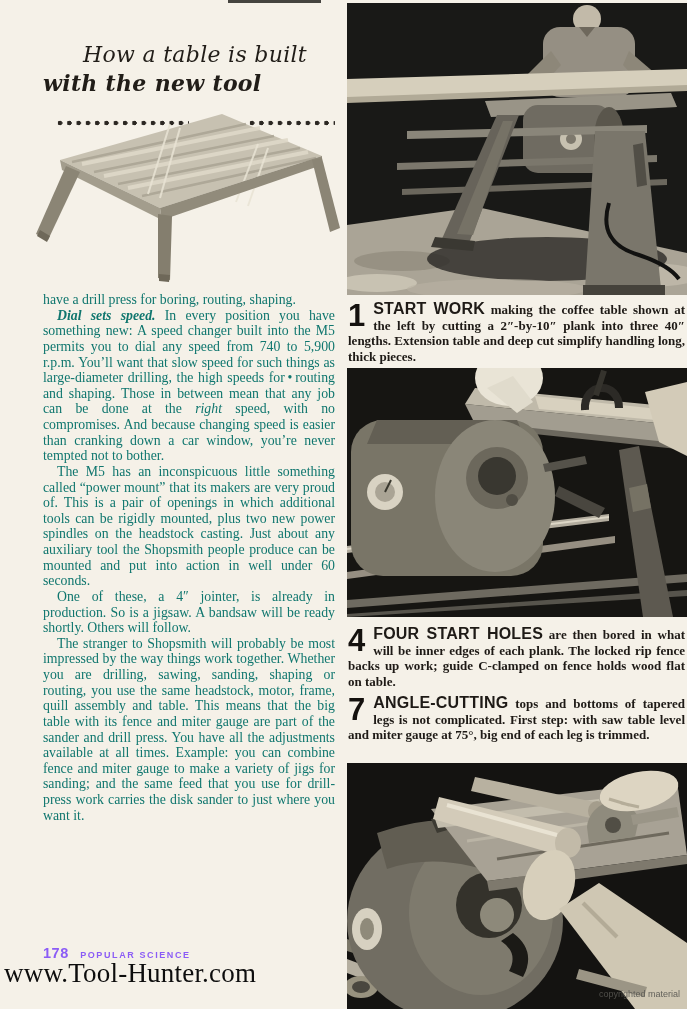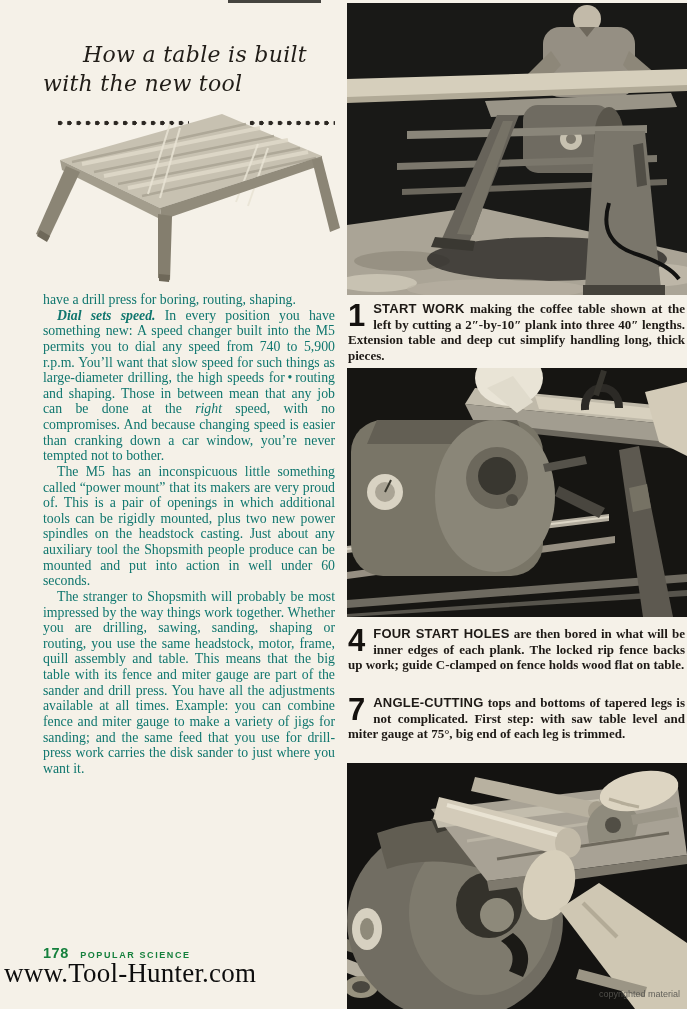--- a/index.html
+++ b/index.html
@@ -12,45 +12,45 @@
   .abs{position:absolute;}
 
   
   .top-strip{left:228px;top:0;width:93px;height:3px;background:#45443f;}
 
   
   .left-col{left:43px;top:40px;width:292px;height:930px;}
   .heading{font-style:italic;font-size:22px;line-height:29px;color:#211d18;
            font-family:"DejaVu Serif", serif;letter-spacing:.3px;}
   .heading .l1{padding-left:12px;display:block;text-align:center;}
-  .heading .l2{display:block;}
+  .heading .l2{display:block;font-weight:bold;}
   .dotrow{position:absolute;height:6px;top:80px;
     background-image:radial-gradient(circle at 3px 3px,#2b2722 2.1px,transparent 2.6px);
     background-size:9.3px 6px;background-repeat:repeat-x;}
   .dots-a{left:14px;width:132px;}
   .dots-b{left:206px;width:86px;}
   .table-illo{position:absolute;top:58px;left:-23px;width:322px;height:196px;}
 
   .body-text{position:absolute;top:252px;width:292px;
     font-size:13.8px;line-height:15.62px;text-align:justify;color:#0f766e;}
   .body-text p{margin:0;text-indent:14px;}
   .body-text p.noindent{text-indent:0;}
   .plead{font-weight:bold;font-style:italic;}
 
   
   .photo{left:347px;width:340px;background:#d946ef;overflow:hidden;}
   .photo svg{display:block;}
   .caption{left:348px;width:337px;font-weight:bold;font-size:13px;line-height:15.6px;
     text-align:justify;color:#1e1a16;}
   .cap-num{float:left;font-family:"Liberation Sans",sans-serif;font-weight:bold;
     font-size:31px;line-height:27px;margin:1px 8px 0 0;color:#14110e;}
-  .cap-lead{font-family:"Liberation Sans",sans-serif;font-size:13px;letter-spacing:.2px;}
-
-  
-  .folio{left:43px;top:944px;font-family:"Liberation Sans",sans-serif;color:#15803d;}
+  .cap-lead{font-family:"Liberation Sans",sans-serif;font-size:16px;letter-spacing:.2px;}
+
+  
+  .folio{left:43px;top:944px;font-family:"Liberation Sans",sans-serif;color:#8b5cf6;}
   .folio .num{font-weight:bold;font-size:14.5px;letter-spacing:.5px;}
   .folio .mag{font-size:9px;font-weight:bold;letter-spacing:1.6px;margin-left:7px;}
   .watermark{left:4px;top:958px;font-family:"Liberation Serif",serif;
     font-size:27px;color:#0d0d0d;letter-spacing:.2px;}
 </style>
 </head>
 <body>
 
 <div class="abs top-strip"></div>
 
@@ -94,20 +94,21 @@
     <polygon points="138,116 152,118 150,182 138,180" fill="#847e6e"></polygon>
     <polygon points="292,62 302,60 320,130 310,134" fill="#8b8575"></polygon>
     <polygon points="20,132 30,138 27,144 17,138" fill="#6e6859"></polygon>
     <polygon points="139,176 150,177 149,184 139,183" fill="#6e6859"></polygon>
   </svg>
 
   <div class="body-text">
     <p class="noindent"><span>have a drill press for boring, routing, shaping.</span></p>
     <p><span class="plead">Dial sets speed.</span> <span>In every position you have something new: A speed changer built into the M5 permits you to dial any speed from 740 to 5,900 r.p.m. You’ll want that slow speed for such things as large-diameter drilling, the high speeds for • routing and shaping. Those in between mean that any job can be done at the</span> <i>right</i> <span>speed, with no compromises. And because changing speed is easier than cranking down a car window, you’re never tempted not to bother.</span></p>
     <p><span>The M5 has an inconspicuous little something called “power mount” that its makers are very proud of. This is a pair of openings in which additional tools can be rigidly mounted, plus two new power spindles on the headstock casting. Just about any auxiliary tool the Shopsmith people produce can be mounted and put into action in well under 60 seconds.</span></p>
+    <p><span>One of these, a 4″ jointer, is already in production. So is a jigsaw. A bandsaw will be ready shortly. Others will follow.</span></p>
     <p><span>The stranger to Shopsmith will probably be most impressed by the way things work together. Whether you are drilling, sawing, sanding, shaping or routing, you use the same headstock, motor, frame, quill assembly and table. This means that the big table with its fence and miter gauge are part of the sander and drill press. You have all the adjustments available at all times. Example: you can combine fence and miter gauge to make a variety of jigs for sanding; and the same feed that you use for drill-press work carries the disk sander to just where you want it.</span></p>
   </div>
 </div>
 
 <div class="abs photo" style="top:3px;height:292px;">
   <svg width="340" height="292" viewBox="0 0 340 292">
     <rect width="340" height="292" fill="#191917"></rect>
 
     <polygon points="0,222 130,204 340,250 340,292 0,292" fill="#aaa496"></polygon>
     <ellipse cx="55" cy="258" rx="48" ry="10" fill="#8f897b" opacity="0.7"></ellipse>

